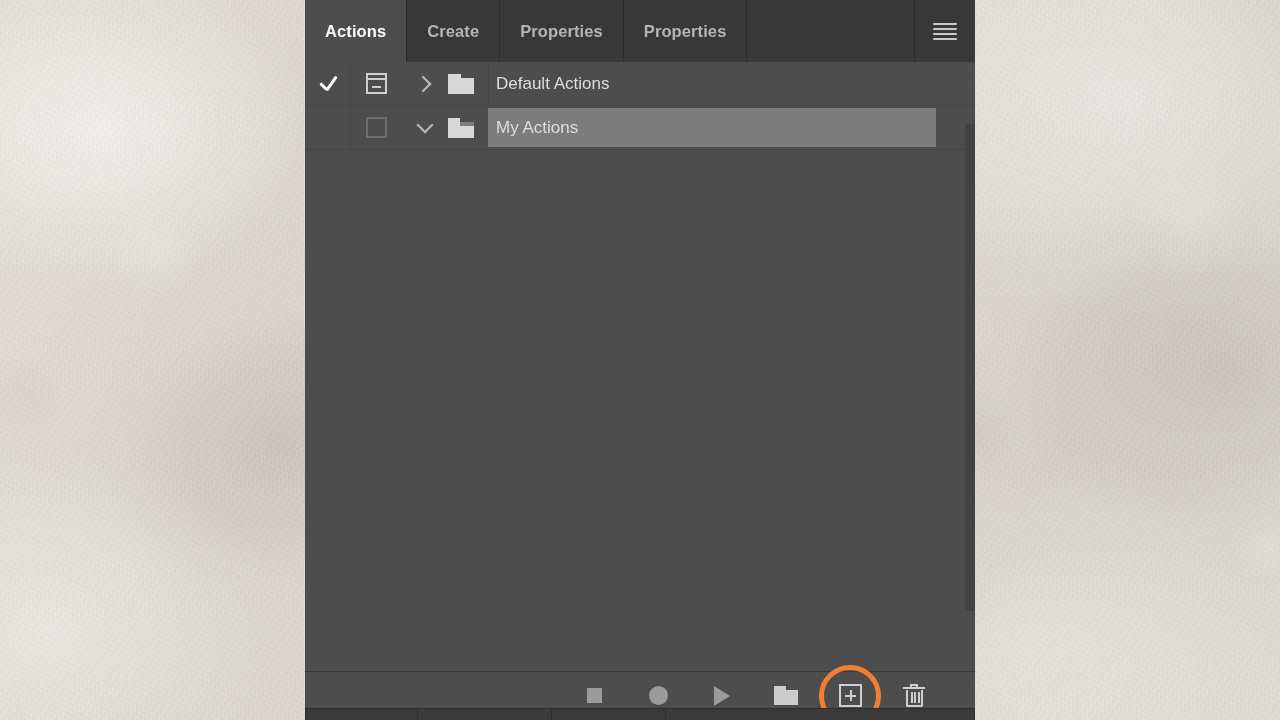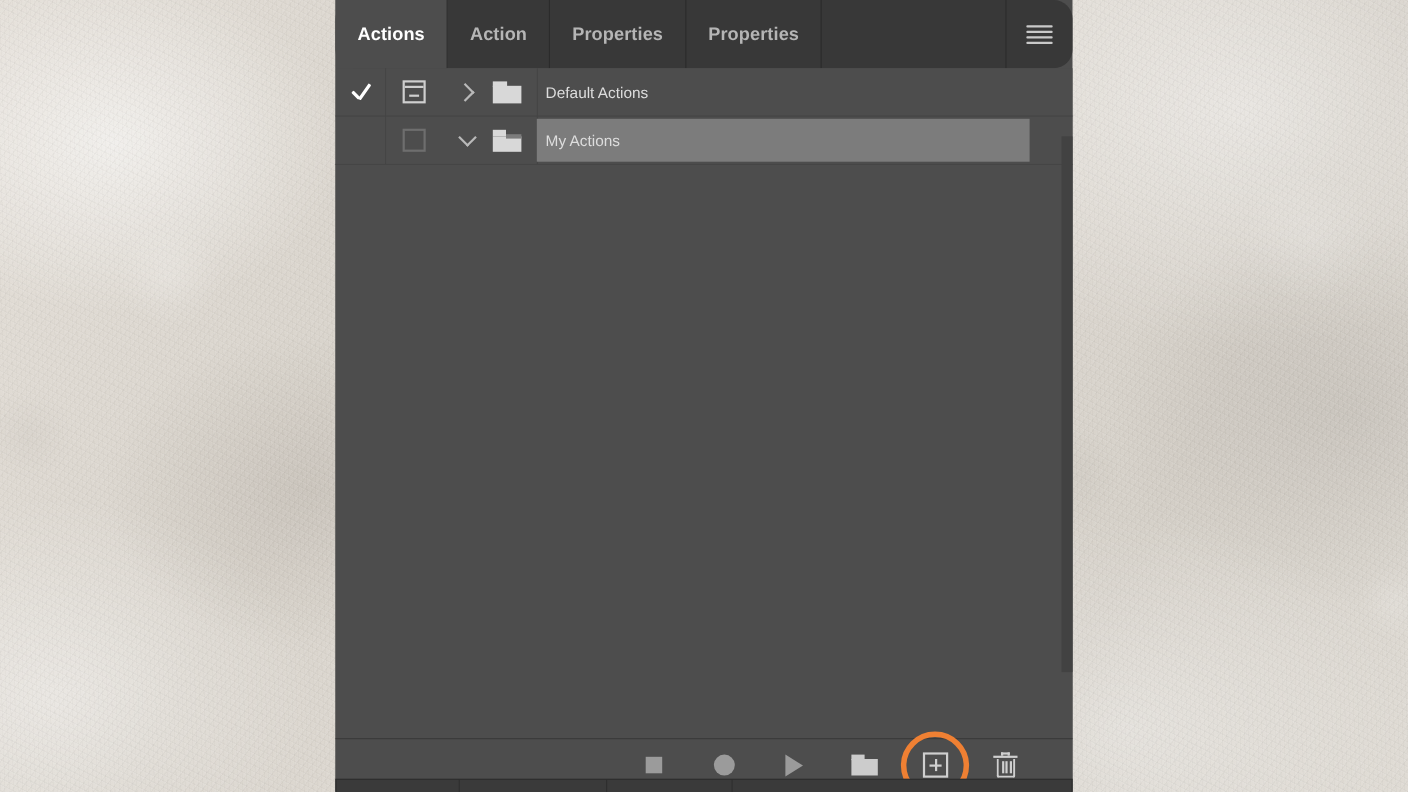--- a/index.html
+++ b/index.html
@@ -65,21 +65,20 @@
     color: #d6d6d6;
   }
 
   
   .tabbar {
     position: relative;
     height: 62px;
     background: #383838;
     display: flex;
     align-items: stretch;
-    border-radius: 17px;
   }
   .tab {
     display: flex;
     align-items: center;
     justify-content: center;
     padding: 0 20px;
     font-size: 16.5px;
     font-weight: bold;
     color: #b5b5b5;
     border-right: 1px solid #2b2b2b;
@@ -153,21 +152,21 @@
   }
   .cell-folder {
     width: 42px;
     display: flex;
     align-items: center;
     justify-content: flex-start;
     padding-left: 2px;
   }
   .cell-label {
     flex: 1;
-    font-size: 14px;
+    font-size: 17px;
     color: #dddddd;
     padding-left: 8px;
     white-space: nowrap;
   }
   .row.selected .cell-label {
     background: transparent;
   }
   .row-highlight {
     position: absolute;
     left: 183px;
@@ -386,21 +385,21 @@
   <div class="backdrop-grain"></div>
   <div class="backdrop-blotch"></div>
 
   <div id="panel">
 
     <div class="tabbar">
       <div class="tab active">
         <span>Actions</span>
       </div>
       <div class="tab">
-        <span>Action</span>
+        <span>Create</span>
       </div>
       <div class="tab">
         <span>Properties</span>
       </div>
       <div class="tab">
         <span>Properties</span>
       </div>
       <div class="tab-spacer"></div>
       <div class="menu-btn">
         <div class="hamburger">

